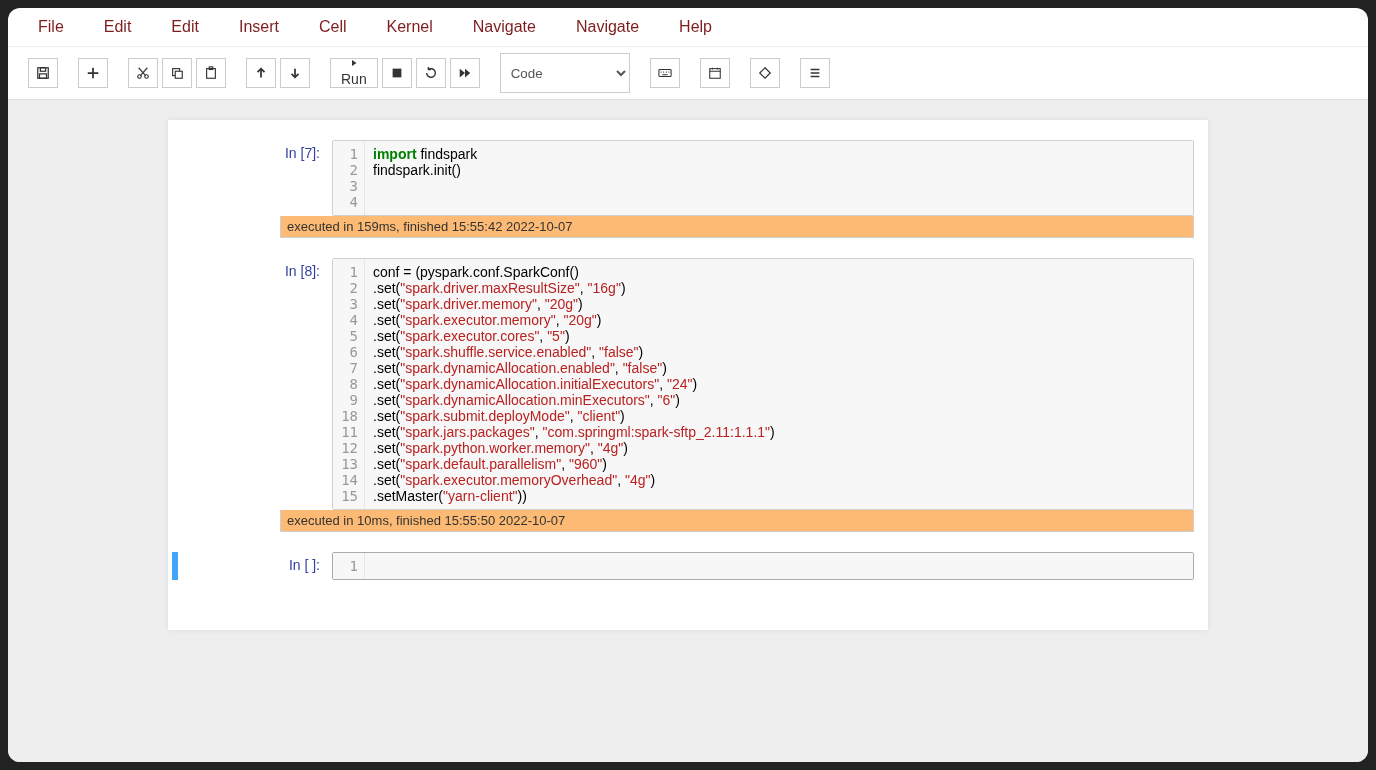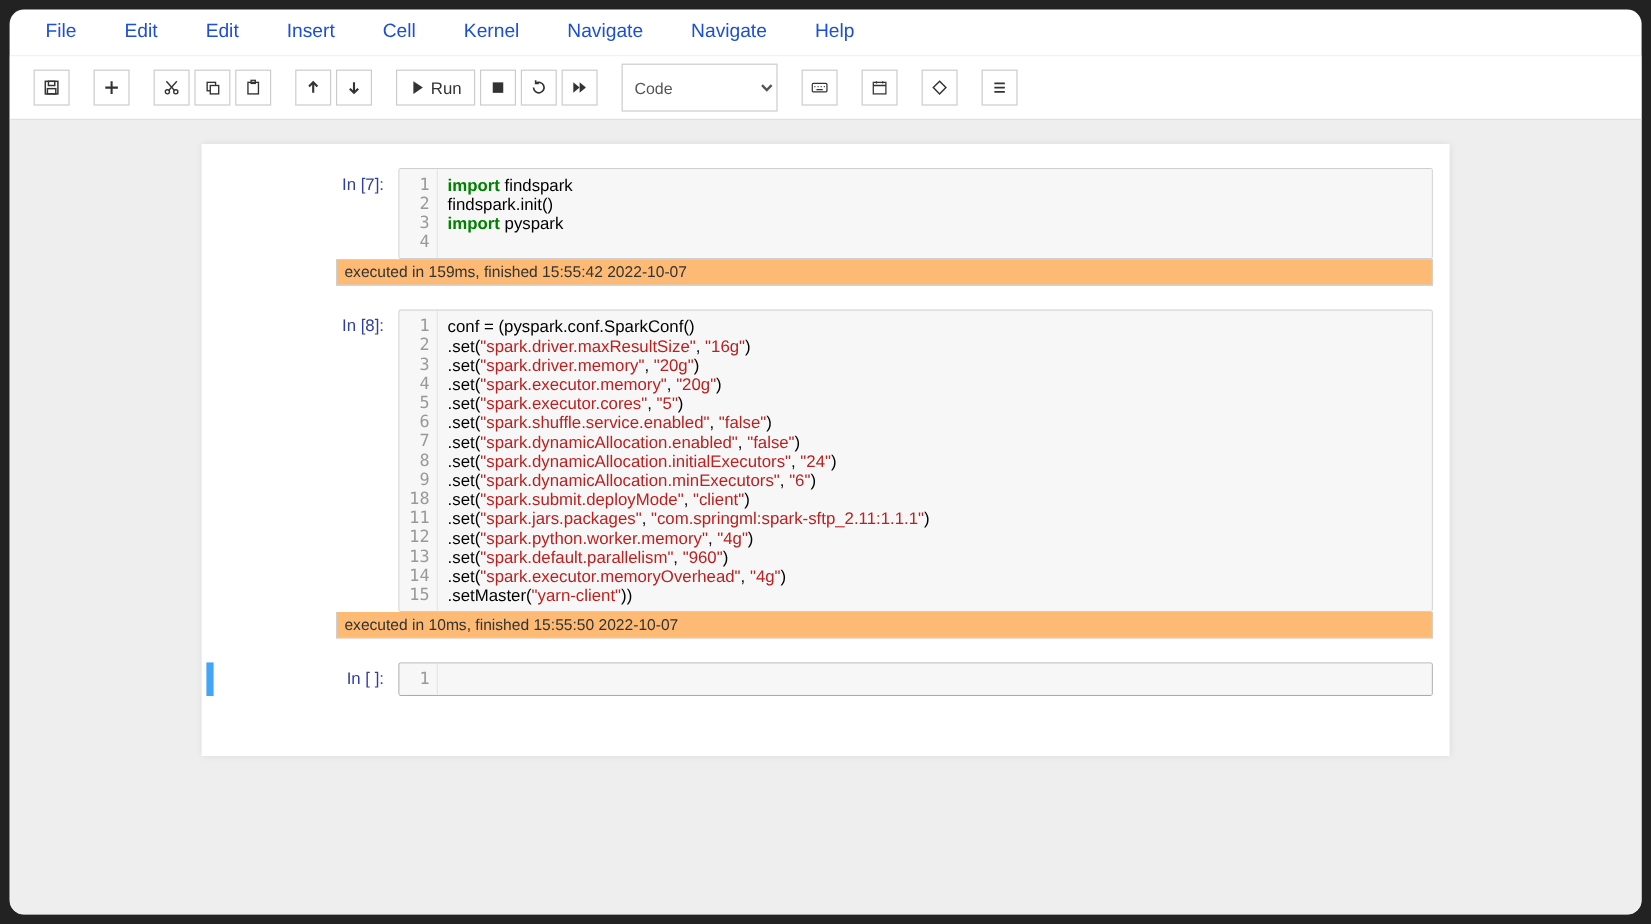--- a/index.html
+++ b/index.html
@@ -17,21 +17,21 @@
     height: 100%;
     border-radius: 12px;
     overflow: hidden;
     display: flex;
     flex-direction: column;
   }
   .menubar {
     display: flex;
     gap: 40px;
     padding: 10px 30px;
-    color: #1d4ed8;
+    color: #7f1d1d;
     font-size: 16px;
     border-bottom: 1px solid #eee;
   }
   .menubar span { cursor: pointer; }
   .toolbar {
     display: flex;
     gap: 6px;
     padding: 6px 20px;
     border-bottom: 1px solid #e0e0e0;
     align-items: center;
@@ -45,21 +45,21 @@
     display: flex;
     align-items: center;
     justify-content: center;
     cursor: pointer;
     color: #333;
     padding: 0 6px;
     font-size: 14px;
   }
   .btn svg { width: 14px; height: 14px; }
   .btn-grp { display: flex; gap: 4px; }
-  .run-btn { padding: 0 10px; gap: 4px; }
+  .run-btn { padding: 0 10px; gap: 4px; flex-direction: column; }
   select.celltype {
     border: 1px solid #ccc;
     height: 40px;
     width: 130px;
     padding: 0 6px;
     background: #fff;
     color: #555;
   }
   .notebook-area {
     flex: 1;
@@ -275,21 +275,21 @@
         <div class="cell">
           <div class="cell-row">
             <div class="prompt">In [7]:</div>
             <div class="input-area">
               <div class="gutter">
                 <div>1</div>
                 <div>2</div>
                 <div>3</div>
                 <div>4</div>
               </div>
-              <div class="code"><div><span class="k-green">import </span><span>findspark</span></div><div><span>findspark.init()</span></div><div><span class="k-green">import </span><span>pyspark</span></div><div>&nbsp;</div></div>
+              <div class="code"><div><span class="k-green">import </span><span>findspark</span></div><div><span>findspark.init()</span></div><div>&nbsp;</div></div>
             </div>
           </div>
           <div class="exec-info">executed in 159ms, finished 15:55:42 2022-10-07</div>
         </div>
         <div class="cell">
           <div class="cell-row">
             <div class="prompt">In [8]:</div>
             <div class="input-area">
               <div class="gutter">
                 <div>1</div>

